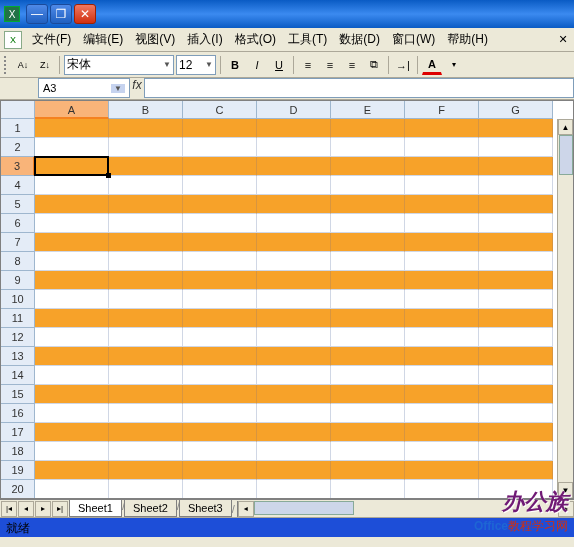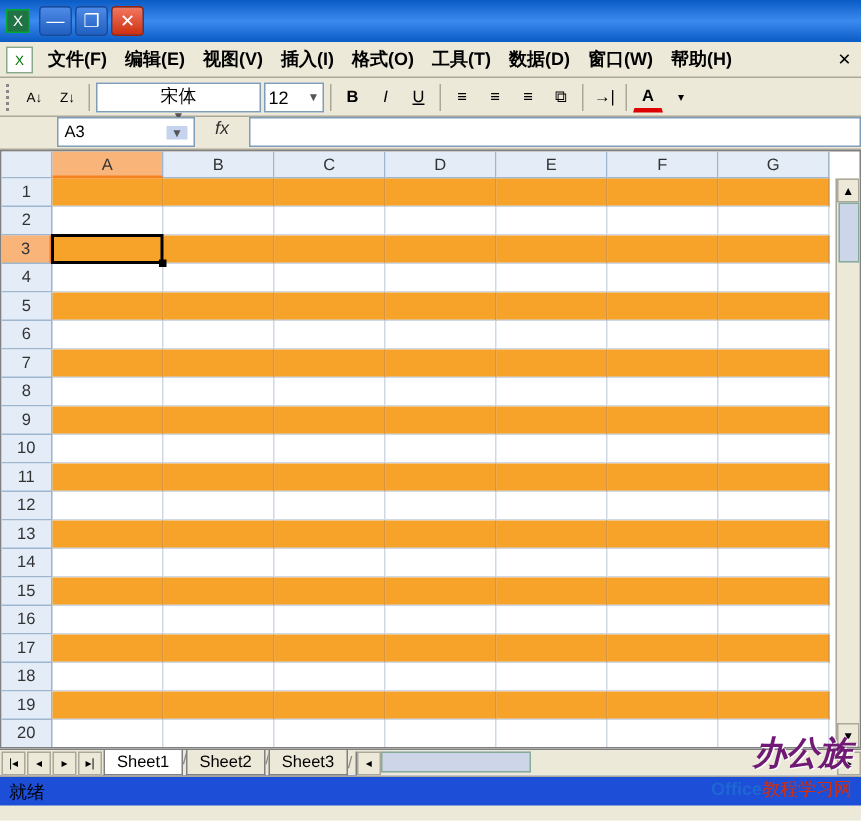--- a/index.html
+++ b/index.html
@@ -10,38 +10,38 @@
 .titlebar .app-icon { width: 16px; height: 16px; background: #217346; margin-right: 6px; display: flex; align-items: center; justify-content: center; font-size: 10px; color: #fff; border: 1px solid #0a3; }
 .titlebar .title { font-size: 12px; font-weight: bold; flex: 1; }
 .win-btns { display: flex; gap: 2px; }
 .win-btn { width: 22px; height: 20px; border-radius: 3px; display: flex; align-items: center; justify-content: center; font-size: 12px; color: #fff; }
 .win-min, .win-max { background: linear-gradient(to bottom, #4f8ae8, #2060c0); border: 1px solid #1a4a9a; }
 .win-close { background: linear-gradient(to bottom, #f07860, #d03010); border: 1px solid #a02000; }
 
 
 .menubar { height: 24px; background: #ece9d8; display: flex; align-items: center; padding: 0 4px; border-bottom: 1px solid #aca899; }
 .menubar .doc-icon { width: 18px; height: 18px; margin-right: 4px; background: #fff; border: 1px solid #8a8; display: flex; align-items: center; justify-content: center; font-size: 9px; color: #070; }
-.menu-item { font-size: 12px; padding: 16px 6px; cursor: default; font-weight: bold; }
+.menu-item { font-size: 12px; padding: 16px 6px; cursor: default; }
 .menubar .doc-close { margin-left: auto; width: 14px; height: 14px; font-size: 11px; display: flex; align-items: center; justify-content: center; cursor: default; }
 
 
 .toolbar { height: 26px; background: #ece9d8; border-bottom: 1px solid #aca899; display: flex; align-items: center; padding: 0 4px; gap: 2px; font-size: 12px; }
 .tb-handle { width: 5px; height: 18px; border-left: 2px dotted #888; margin-right: 2px; }
 .tb-btn { width: 20px; height: 20px; display: flex; align-items: center; justify-content: center; border: 1px solid transparent; cursor: default; font-size: 11px; }
 .tb-sep { width: 1px; height: 18px; background: #aca899; margin: 0 2px; }
 .font-select { border: 1px solid #7f9db9; background: #fff; height: 20px; font-size: 12px; padding: 0 2px; display: flex; align-items: center; }
-.font-name { width: 110px; justify-content: space-between; flex-direction: column; }
+.font-name { width: 110px; justify-content: space-between; }
 .font-size { width: 40px; justify-content: space-between; }
 .dd-arrow { font-size: 8px; color: #555; }
 
 
 .formula-row { height: 22px; background: #ece9d8; display: flex; align-items: flex-start; border-bottom: 1px solid #aca899; }
 .namebox { width: 92px; height: 20px; background: #fff; border: 1px solid #7f9db9; margin-left: 38px; display: flex; align-items: center; padding: 0 4px; font-size: 11px; color: #000; }
 .namebox .dd-arrow { margin-left: auto; background: #c6d3ef; padding: 0 3px; }
-.fx-label { width: 36px; text-align: center; font-style: italic; font-size: 12px; color: #333; }
+.fx-label { width: 14px; text-align: center; font-style: italic; font-size: 12px; color: #333; }
 .formula-input { flex: 1; height: 20px; background: #fff; border: 1px solid #7f9db9; }
 
 
 .grid-wrap { position: relative; height: 399px; background: #fff; overflow: hidden; border: 1px solid #808080; }
 .corner { position: absolute; left: 0; top: 0; width: 34px; height: 18px; background: #e4ecf7; border-right: 1px solid #9eb6ce; border-bottom: 1px solid #9eb6ce; }
 .col-headers { position: absolute; left: 34px; top: 0; height: 18px; display: flex; }
 .col-h { width: 74px; height: 18px; background: #e4ecf7; border-right: 1px solid #9eb6ce; border-bottom: 1px solid #9eb6ce; text-align: center; font-size: 11px; line-height: 18px; color: #333; }
 .col-h.sel { background: #f9b479; border-bottom: 2px solid #f58220; }
 .row-headers { position: absolute; left: 0; top: 18px; width: 34px; }
 .row-h { height: 19px; background: #e4ecf7; border-right: 1px solid #9eb6ce; border-bottom: 1px solid #9eb6ce; text-align: center; font-size: 11px; line-height: 19px; color: #333; }

